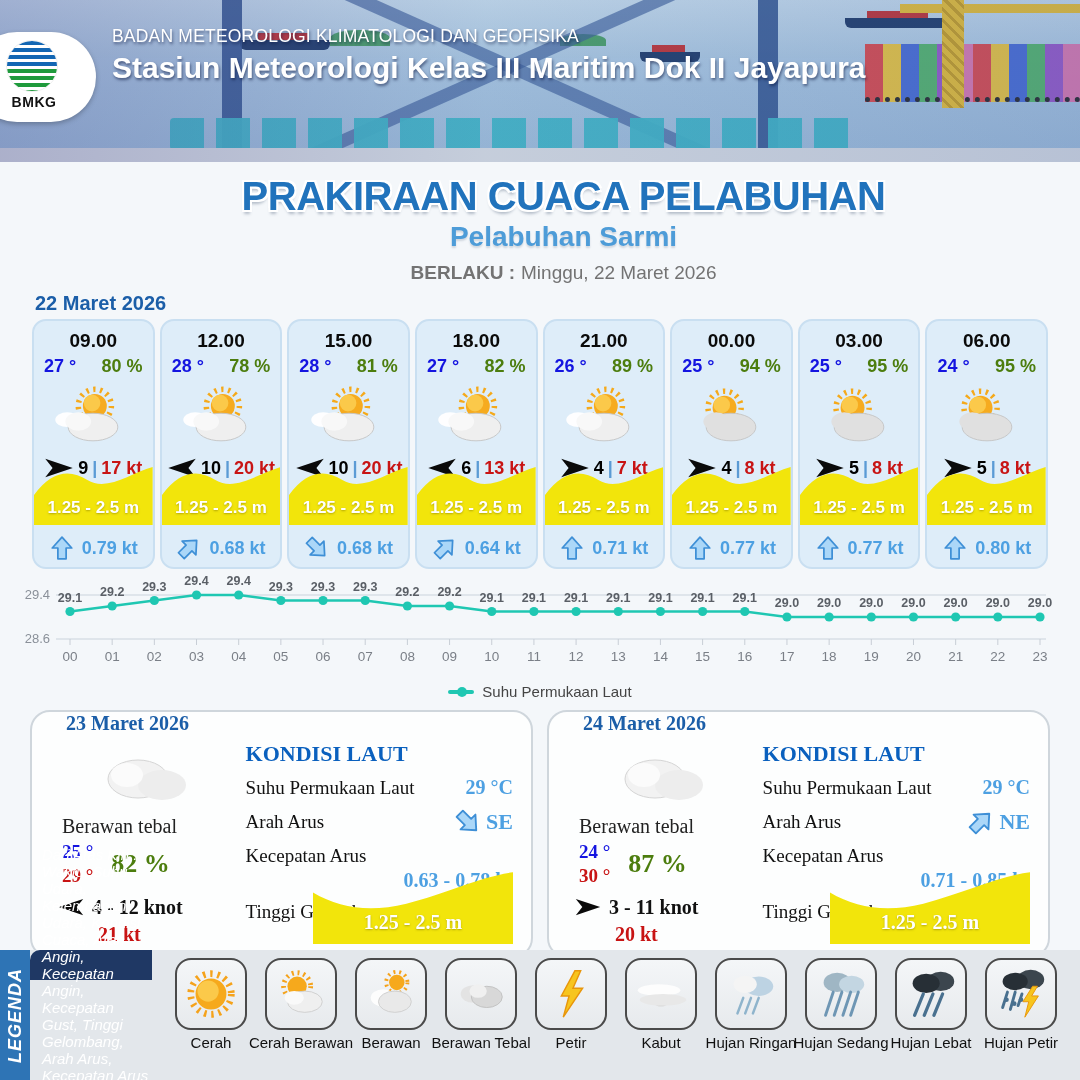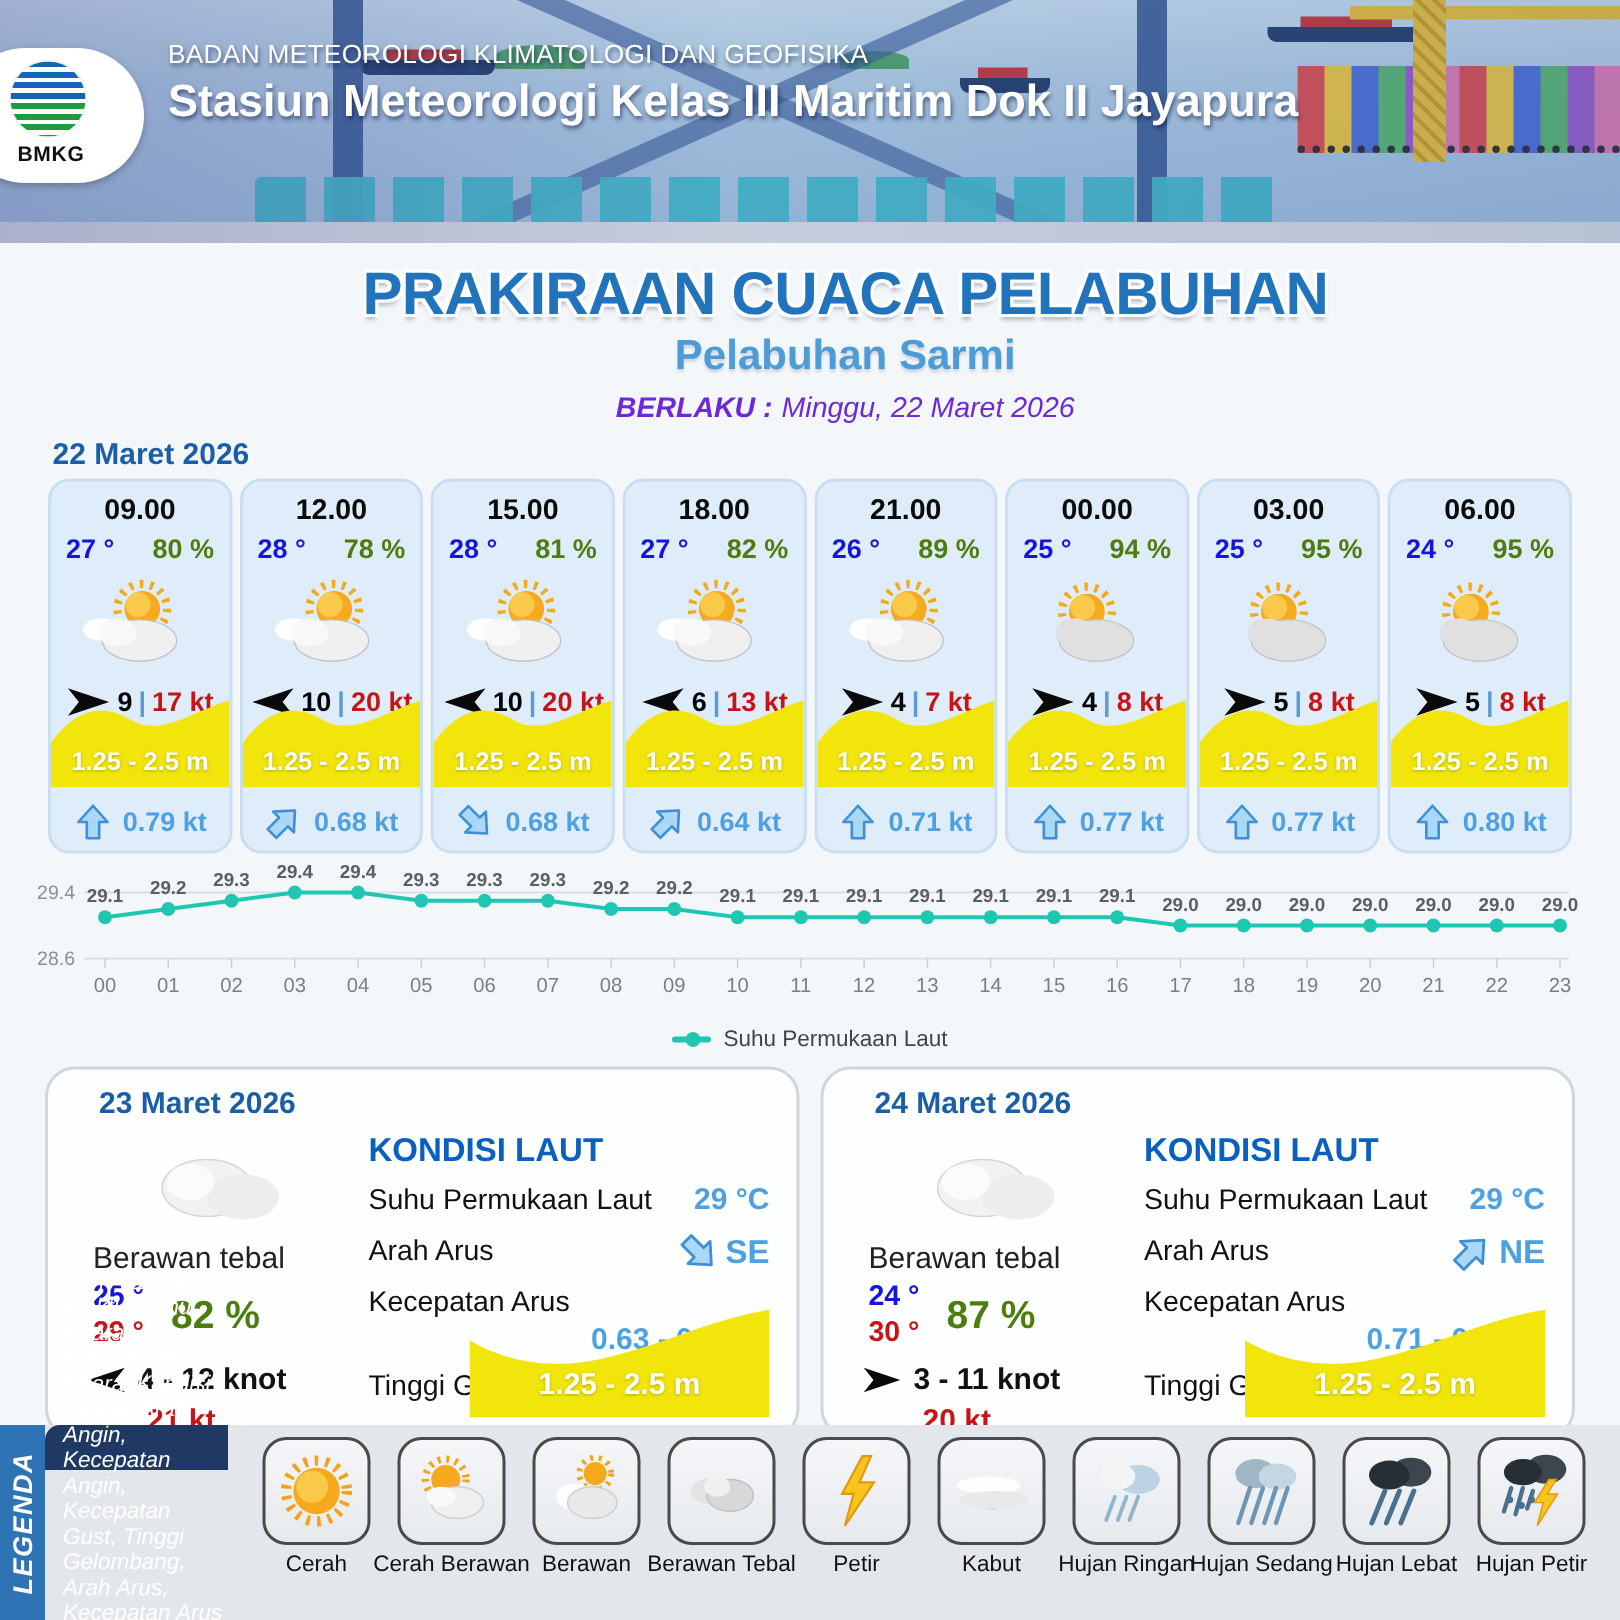--- a/index.html
+++ b/index.html
@@ -46,21 +46,21 @@
   .head-station { font-size:30px; font-weight:bold; margin-top:4px; }
   .head-addr { font-size:17px; margin-top:6px; }
 
   
   .title-sec { text-align:center; padding-top:12px;margin-left:47px; }
   .main-title { font-size:40px; font-weight:bold; letter-spacing:-.5px; color:#2173BC;
     text-shadow:-2px -2px 0 #fff,2px -2px 0 #fff,-2px 2px 0 #fff,2px 2px 0 #fff,0 4px 3px rgba(60,80,110,.35); }
   .sub-title { font-size:28px; font-weight:bold; color:#4D9CD8; margin-top:2px;
     text-shadow:0 2px 2px rgba(60,80,110,.2); }
   .valid-row { display:flex; justify-content:center; gap:26px; margin-top:9px;
-    font-size:19px; color:#6d28d9;font-style:italic; }
+    font-size:19px; color:#737373; }
   .valid-row b { font-weight:bold; }
   .valid-row span { margin-left:6px; }
 
   .date-label { margin:8px 0 4px 35px; font-size:20px; font-weight:bold; color:#1B5EA8; }
 
   
   .cards-row { display:flex; gap:5px; padding:0 32px; }
   .fcard { flex:1; height:250px; background:#DEEDF9; border:2px solid #C9DFF1;
     border-radius:14px; overflow:hidden; display:flex; flex-direction:column; position:relative; }
   .ftime { text-align:center; font-size:19px; font-weight:bold; color:#0A0A0A; margin-top:9px; }
@@ -93,21 +93,21 @@
   .chart-sec { margin-top:6px; }
   .chart-legend { display:flex; justify-content:center; align-items:center; gap:8px;
     font-size:15px; color:#444; margin-top:0px; }
   .cl-marker { width:26px; height:4px; background:#1FC7B2; border-radius:2px; position:relative; }
   .cl-marker::after { content:""; position:absolute; left:9px; top:-3px; width:10px; height:10px;
     border-radius:50%; background:#1FC7B2; }
 
   
   .day-cards { display:flex; gap:14px; padding:10px 30px 0 30px; }
   .dcard { flex:1; background:#FDFEFE; border:2px solid #CFD6DC; border-radius:20px;
-    padding:12px 18px 10px 20px; height:248px; position:relative; }
+    padding:0 18px 10px 20px; height:248px; position:relative;font-family:Liberation Serif, serif; }
   .dcard-date { font-size:20px; font-weight:bold; color:#1B5EA8; margin-left:14px; }
   .dcard-grid { display:flex; }
   .dcol-left { width:42%; }
   .dcloud { height:78px; display:flex; justify-content:center; align-items:flex-start; padding-top:4px; }
   .dcond { font-size:20px; color:#222; margin:2px 0 2px 10px; }
   .dtemps { display:flex; align-items:center; margin-left:10px; gap:18px; }
   .dtcol { display:flex; flex-direction:column; line-height:1.25; }
   .dtmin { color:#1414E0; font-weight:bold; font-size:19px; }
   .dtmax { color:#C81414; font-weight:bold; font-size:19px; }
   .dhum { color:#4C7D0E; font-weight:bold; font-size:26px; }

